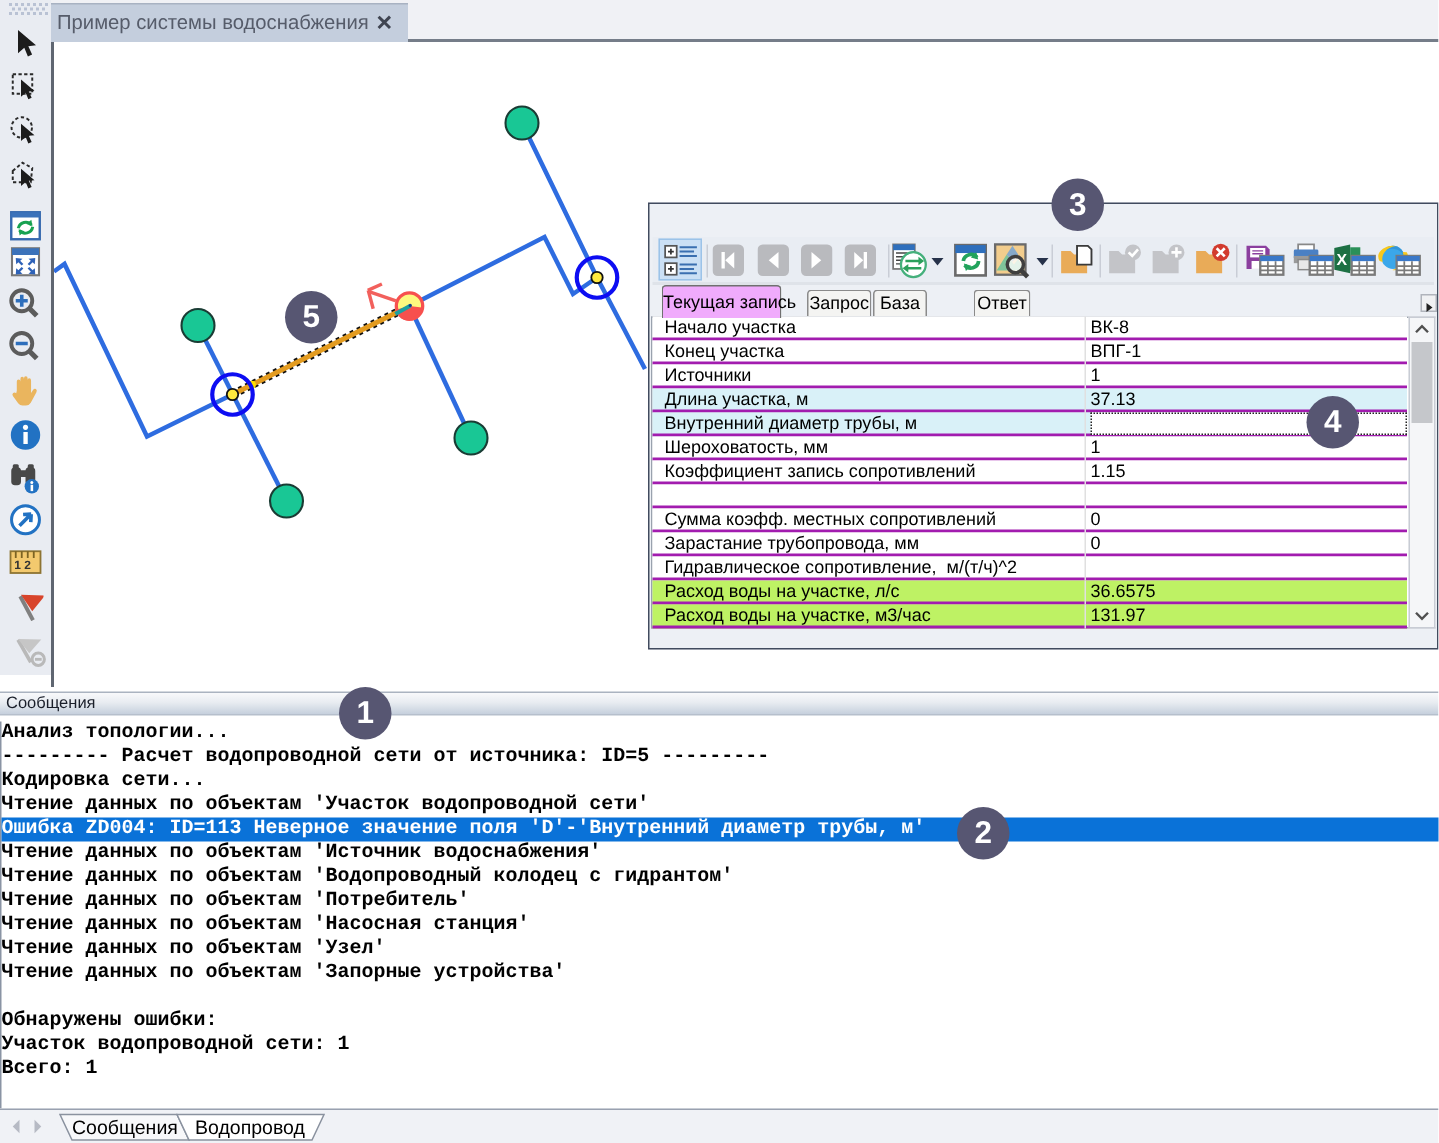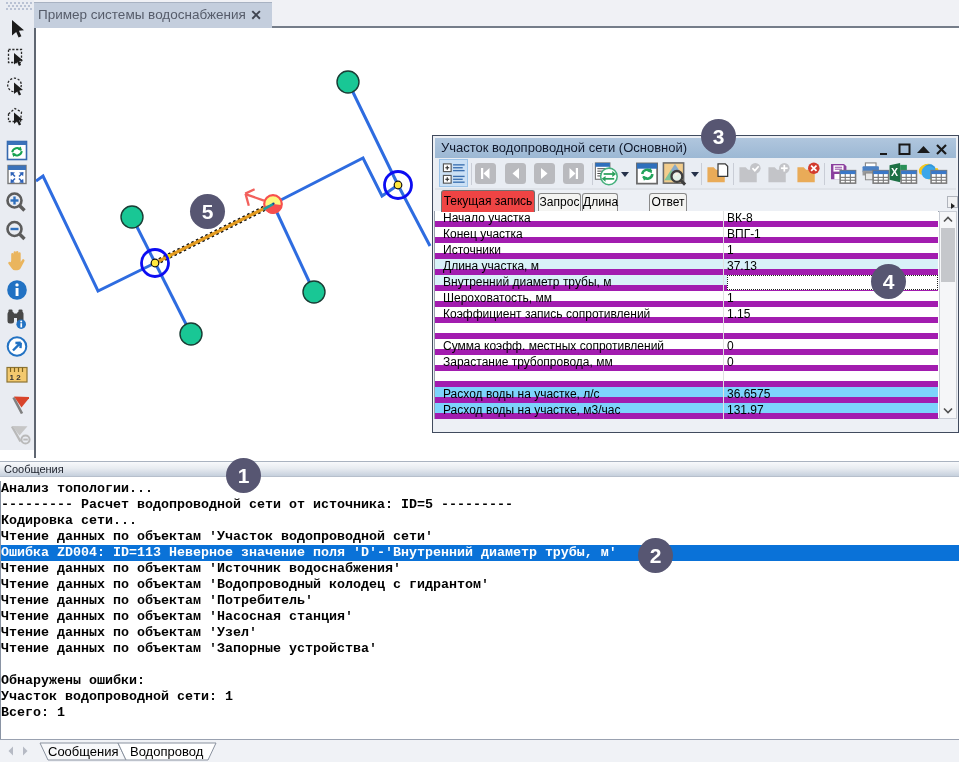--- a/index.html
+++ b/index.html
@@ -229,45 +229,30 @@
     background:#edf0f5; border:1px solid #414b5e; z-index:10; }
   #dlgtitle { position:absolute; left:2px; top:2px; width:521px; height:20px;
     background:linear-gradient(180deg,#b0c6de 0%,#9cb8d4 100%);
     color:#10182b; font-size:13px; line-height:20px; padding-left:6px; }
   #dlgtitle .btns { position:absolute; right:6px; top:0; font-size:13px; font-weight:bold;
     color:#1a1a1a; letter-spacing:0; }
   .dtab { position:absolute; background:#f4f4f2; border:1px solid #8a8a8a;
     border-bottom:none; border-radius:3px 3px 0 0; font-size:12px; color:#000;
     text-align:center; white-space:nowrap; }
   .trow { position:absolute; left:2px; width:503px; height:16px; font-size:12px;
-    line-height:15.5px; color:#000; background:#fff; border-bottom:6px solid #a21caf; }
+    line-height:15.5px; color:#000; background:#fff; border-bottom:2px solid #a21caf; }
   .trow .n { position:absolute; left:8px; top:0; width:278px; height:15px; overflow:hidden; white-space:nowrap; }
   .trow .v { position:absolute; left:292px; top:0; width:211px; height:15px; }
   .trow .vline { position:absolute; left:288px; top:0; width:1px; height:16px; background:#e0e0e0; }
   .cyan  { background:#d9f1f8; }
-  .orange{ background:#7dd3fc; }
+  .orange{ background:#bef264; }
   .tbtn { position:absolute; top:25px; width:27px; height:26px; }
   .sep { position:absolute; top:27px; width:1px; height:22px; background:#c9cdd6; }
 </style>
 <div class="abs" id="dlg">
-  <div id="dlgtitle">Участок водопроводной сети (Основной)
-    <span class="btns">
-      <svg width="80" height="14" viewBox="0 0 80 14" style="vertical-align:middle">
-        <g stroke="#1a1a1a" stroke-width="2" fill="none">
-          <line x1="10" y1="12" x2="17" y2="12"></line>
-          <rect x="29.5" y="2.5" width="10" height="9.5" fill="none"></rect>
-        </g>
-        <path d="M47,11 L53.5,4 L60,11 Z" fill="#1a1a1a"></path>
-        <g stroke="#1a1a1a" stroke-width="2.2">
-          <line x1="67" y1="3" x2="76" y2="12"></line>
-            <line x1="76" y1="3" x2="67" y2="12"></line>
-        </g>
-      </svg>
-    </span>
-  </div>
 
   <div style="position:absolute;left:2px;top:22px;width:521px;height:31px;background:#e9edf3;"></div>
 
   <div style="position:absolute;left:6px;top:23px;width:29px;height:28px;background:#cbe0f5;border:1px solid #9cc3e8;"></div>
   <svg class="tbtn" style="left:8px" viewBox="0 0 27 27">
     <g>
       <rect x="2" y="3" width="8" height="8" fill="#fff" stroke="#555" stroke-width="1.2"></rect>
       <line x1="4" y1="7" x2="8" y2="7" stroke="#333" stroke-width="1.2"></line>
         <line x1="6" y1="5" x2="6" y2="9" stroke="#333" stroke-width="1.2"></line>
       <g stroke="#3a6fb0" stroke-width="1.4">
@@ -436,23 +421,23 @@
     <g stroke="#7a7a7a" stroke-width="1.2">
         <line x1="14" y1="17" x2="30" y2="17"></line>
         <line x1="14" y1="20" x2="30" y2="20"></line>
         <line x1="19.3" y1="13.6" x2="19.3" y2="23"></line>
         <line x1="24.6" y1="13.6" x2="24.6" y2="23"></line>
       </g>
   </svg>
 
   <div style="position:absolute;left:2px;top:52px;width:521px;height:2px;background:#dfe3e9;"></div>
   <div style="position:absolute;left:2px;top:54px;width:521px;height:21px;background:#edf0f5;"></div>
-  <div class="dtab" style="left:8px;top:54px;width:94px;height:22px;background:#ef4444;line-height:21px;z-index:3;border-color:#707070;">Текущая запись</div>
+  <div class="dtab" style="left:8px;top:54px;width:80px;height:22px;background:#f0abfc;line-height:21px;z-index:3;border-color:#707070;">Текущая запись</div>
   <div class="dtab" style="left:105px;top:57px;width:43px;height:18px;line-height:17px;">Запрос</div>
-  <div class="dtab" style="left:149px;top:57px;width:36px;height:18px;line-height:17px;">Длина</div>
+  <div class="dtab" style="left:149px;top:57px;width:36px;height:18px;line-height:17px;">База</div>
   <div class="dtab" style="left:186px;top:57px;width:38px;height:18px;line-height:17px;margin-left:30px;">Ответ</div>
   <div style="position:absolute;left:514px;top:60px;width:11px;height:12px;background:#f0f1f3;border:1px solid #b0b4bc;">
     <svg width="9" height="10" viewBox="0 0 9 10">
         <path d="M3,2 L7,5 L3,8 Z" fill="#222"></path>
       </svg>
   </div>
 
   <div style="position:absolute;left:1px;top:75px;width:523px;height:208px;background:#fff;border:1px solid #9aa2ae;border-right:none;">
   </div>
   <div class="trow" style="top:75px">
@@ -498,20 +483,21 @@
       <span class="n">Сумма коэфф. местных сопротивлений</span>
       <span class="vline"></span>
       <span class="v">0</span>
     </div>
   <div class="trow" style="top:219px">
       <span class="n">Зарастание трубопровода, мм</span>
       <span class="vline"></span>
       <span class="v">0</span>
     </div>
   <div class="trow" style="top:235px">
+      <span class="n">Гидравлическое сопротивление,&nbsp; м/(т/ч)^2</span>
       <span class="vline"></span>
       <span class="v"></span>
     </div>
   <div class="trow orange" style="top:251px">
       <span class="n">Расход воды на участке, л/с</span>
       <span class="vline"></span>
       <span class="v">36.6575</span>
     </div>
   <div class="trow orange" style="top:267px">
       <span class="n">Расход воды на участке, м3/час</span>

